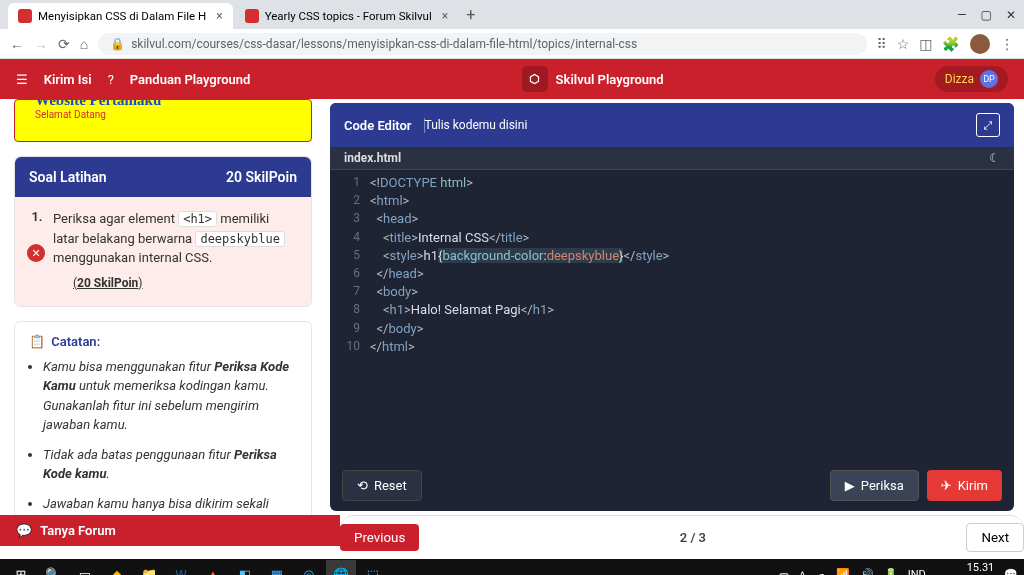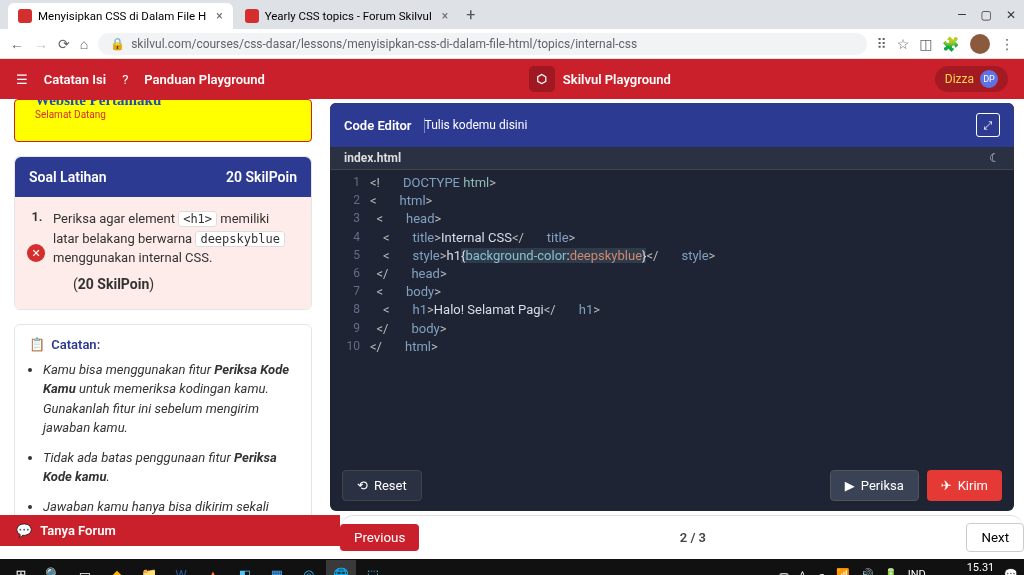--- a/index.html
+++ b/index.html
@@ -38,38 +38,38 @@
 .preview-sub { color:#d32f2f; font-size:10px; }
 
 .card { background:#fff; border:1px solid #e5e5e5; border-radius:6px; margin-top:14px; }
 .card-head { background:#2c3a91; color:#fff; padding:12px 14px; border-radius:6px 6px 0 0; display:flex; justify-content:space-between; font-size:14px; font-weight:600; }
 .card-body { background:#fdecea; padding:12px 14px 14px 14px; font-size:13px; color:#333; border-radius:0 0 6px 6px; }
 .task-row { display:flex; gap:8px; }
 .task-num { font-weight:600; }
 .task-text { flex:1; line-height:1.5; }
 .code-chip { background:#fff; border:1px solid #ddd; border-radius:3px; padding:0 4px; font-family:monospace; font-size:12px; }
 .task-icon { width:18px; height:18px; border-radius:50%; background:#d32f2f; color:#fff; display:flex; align-items:center; justify-content:center; font-size:11px; margin-top:20px; margin-left:-2px; }
-.points { margin-top:6px; margin-left:20px; font-size:14px; }
+.points { margin-top:6px; margin-left:20px; font-size:12px;text-decoration:underline; }
 
 .notes-card { border:1px solid #e5e5e5; border-radius:6px; margin-top:14px; padding:12px 14px; font-size:13px; }
 .notes-title { display:flex; align-items:center; gap:6px; font-weight:600; color:#2c3a91; margin-bottom:8px; }
 .note-li { margin-left:14px; margin-bottom:10px; line-height:1.5; color:#333; list-style:disc;font-style:italic; }
 
 
 .editor-shell { background:#1e2433; border-radius:6px; flex:1; display:flex; flex-direction:column; overflow:hidden; position:relative; }
 .editor-head { background:#2c3a91; padding:10px 14px; display:flex; align-items:center; color:#fff; }
 .editor-title { font-weight:600; font-size:13px; border-right:1px solid rgba(255,255,255,0.4); padding-right:12px; }
 .editor-sub { font-size:12px; }
 .expand-btn { margin-left:auto; width:24px; height:24px; border:1px solid #fff; border-radius:3px; display:flex; align-items:center; justify-content:center; font-size:11px; }
 .file-tab { background:#2a3142; color:#ddd; font-family:monospace; font-size:12px; padding:4px 14px; border-bottom:1px solid #444; display:flex; justify-content:space-between; align-items:center; }
 .editor-body { flex:1; background:#1e2433; padding:4px 0; font-family:"Consolas",monospace; font-size:13px; line-height:1.4; overflow:hidden; }
 .code-line { display:flex; }
 .gutter { width:40px; text-align:right; padding-right:10px; color:#616e88; user-select:none; font-size:12px; }
 .code-txt { white-space:pre; color:#d8dee9; }
-.cm-tag { color:#81a1c1;margin-left:23px; }
+.cm-tag { color:#81a1c1; }
 .cm-bracket { color:#bbb; }
 .cm-attr { color:#8fbcbb; }
 .cm-text { color:#d8dee9; }
 .cm-prop { color:#88c0d0; }
 .cm-val { color:#d08770; }
 .cm-sel { background:rgba(136,192,208,0.15); }
 
 .editor-foot { padding:10px 12px; display:flex; gap:8px; }
 .btn { padding:7px 14px; border-radius:4px; font-size:13px; display:flex; align-items:center; gap:6px; cursor:pointer; }
 .btn-dark { background:#2a3142; color:#fff; border:1px solid #444; }
@@ -126,21 +126,21 @@
     <span>◫</span>
     <span>🧩</span>
     <div class="avatar-sm"></div>
     <span>⋮</span>
   </div>
 </div>
 
 <div class="header">
   <div class="header-left">
     <span>☰</span>
-    <span style="font-weight:600">Catatan Isi</span>
+    <span style="font-weight:600">Kirim Isi</span>
     <span>?</span>
     <span style="font-weight:600">Panduan Playground</span>
   </div>
   <div class="header-center">
     <div class="logo-hex">⬡</div>
     <span>Skilvul Playground</span>
   </div>
   <div class="user-pill">
     <span>Dizza</span>
     <div class="user-avatar">DP</div>

